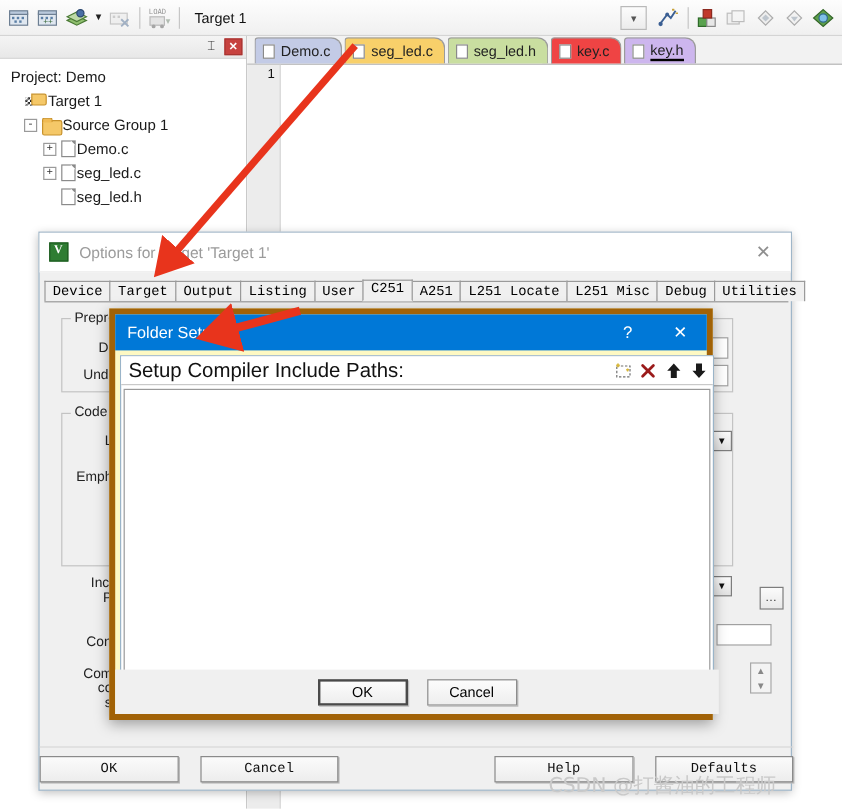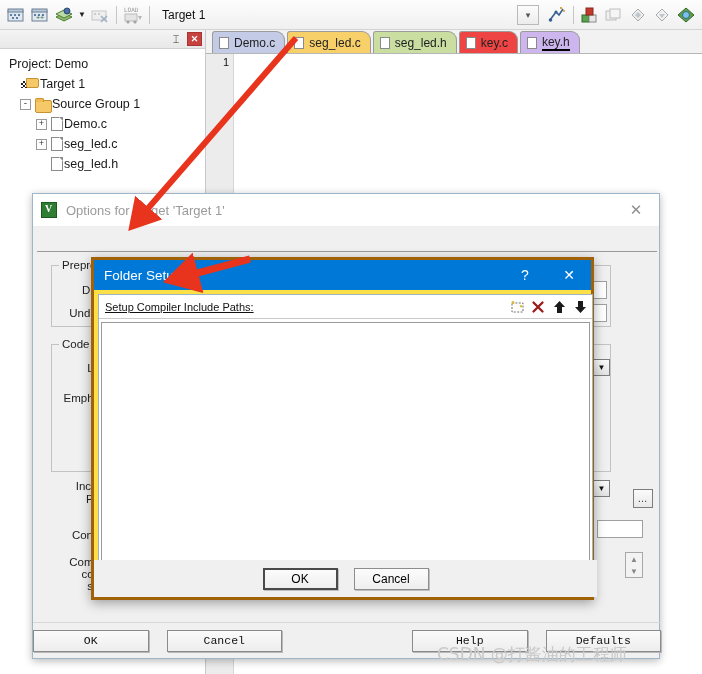--- a/index.html
+++ b/index.html
@@ -121,53 +121,53 @@
               border-top:1px solid #d8d8d8; display:flex; align-items:center;
               justify-content:center; gap:18px; }
   .obtn { width:117px; height:22px; border:1px solid #8a8a8a;
           background:linear-gradient(#fbfbfb,#ededed); font-size:11.5px;
           font-family:"Liberation Mono", monospace; display:flex;
           align-items:center; justify-content:center; color:#111;
           box-shadow:1px 1px 0 #b9b9b9; }
 
   
   .fs-dlg { position:absolute; left:91px; top:257px; width:503px; height:343px;
-            background:#fde047; border:3px solid #a16207;
+            background:#fef9c3; border:5px solid #a16207;
             box-shadow:0 3px 11px rgba(0,0,0,.35); }
   .fs-title { height:30px; background:#0078d7; display:flex; align-items:center;
               padding-left:10px; }
   .fs-title .ttl { color:#fff; font-size:13.5px; flex:1; }
   .fs-title .hbtn, .fs-title .cbtn {
       width:44px; height:30px; display:flex; align-items:center;
       justify-content:center; color:#fff; font-size:14px; }
   .fs-inner { position:absolute; left:4px; top:34px; width:495px; height:270px;
               background:#fff; border:1px solid #9ab4c8; }
   .fs-bar { height:24px; display:flex; align-items:center; padding:0 2px 0 6px;
             border-bottom:1px solid #c9c9c9; background:#fff; }
-  .fs-bar .lbl { flex:1; font-size:11px; color:#111;text-decoration:underline; }
+  .fs-bar .lbl { flex:1; font-size:17px; color:#111; }
   .fs-tool { width:20px; height:19px; display:flex; align-items:center;
              justify-content:center; margin-left:1px; }
   .fs-list { position:absolute; left:2px; top:27px; width:489px; height:239px;
              background:#fff; border:1px solid #9a9a9a; padding:2px 0 0 3px;
              font-size:12.5px; line-height:14px; color:#000;
              font-family:"Liberation Sans", sans-serif; }
   .fs-foot { position:absolute; left:0; bottom:0; width:503px; height:37px;
              display:flex; align-items:center; justify-content:center; gap:16px;
              background:#f0f0f0; }
   .fbtn { width:75px; height:22px; border:1px solid #8d8d8d;
           background:linear-gradient(#fcfcfc,#eeeeee); font-size:12px;
           display:flex; align-items:center; justify-content:center; color:#000;
           box-shadow:1px 1px 0 #bfbfbf; }
   .fbtn.focus { border:2px solid #4a4a4a; }
 
   
   .arrow-svg { position:absolute; left:0; top:0; width:702px; height:674px;
                pointer-events:none; }
   
-  .wm { position:absolute; left:437px; top:643px; font-size:17px; color:#c9c9c9;
+  .wm { position:absolute; left:457px; top:643px; font-size:17px; color:#c9c9c9;
         white-space:nowrap; font-family:"DejaVu Sans", sans-serif; }
 </style>
 </head>
 <body>
 
 <div id="root">
 
   <div class="ide-toolbar">
     <div class="tb-ico">
       <svg width="18" height="16" viewBox="0 0 18 16">
@@ -342,20 +342,33 @@
     </div>
   </div>
 
   <div class="opt-dlg">
     <div class="opt-title">
       <span class="kico"></span>
       <span class="ttl">Options for Target 'Target 1'</span>
       <span class="xbtn">✕</span>
     </div>
 
+    <div class="opt-tabs">
+      <div class="otab">Device</div>
+      <div class="otab">Target</div>
+      <div class="otab">Output</div>
+      <div class="otab">Listing</div>
+      <div class="otab">User</div>
+      <div class="otab sel">C251</div>
+      <div class="otab">A251</div>
+      <div class="otab">L251 Locate</div>
+      <div class="otab">L251 Misc</div>
+      <div class="otab">Debug</div>
+      <div class="otab">Utilities</div>
+    </div>
 
     <div class="opt-body">
 
       <div class="grp" style="left:14px; top:13px; width:560px; height:62px;">
         <span class="cap">Prepro</span>
       </div>
       <div class="flab" style="left:18px; top:32px; width:45px;">Def</div>
       <div class="ffield" style="left:70px; top:29px; width:500px; height:18px;"></div>
       <div class="flab" style="left:14px; top:55px; width:49px;">Undef</div>
       <div class="ffield" style="left:70px; top:52px; width:500px; height:18px;"></div>

